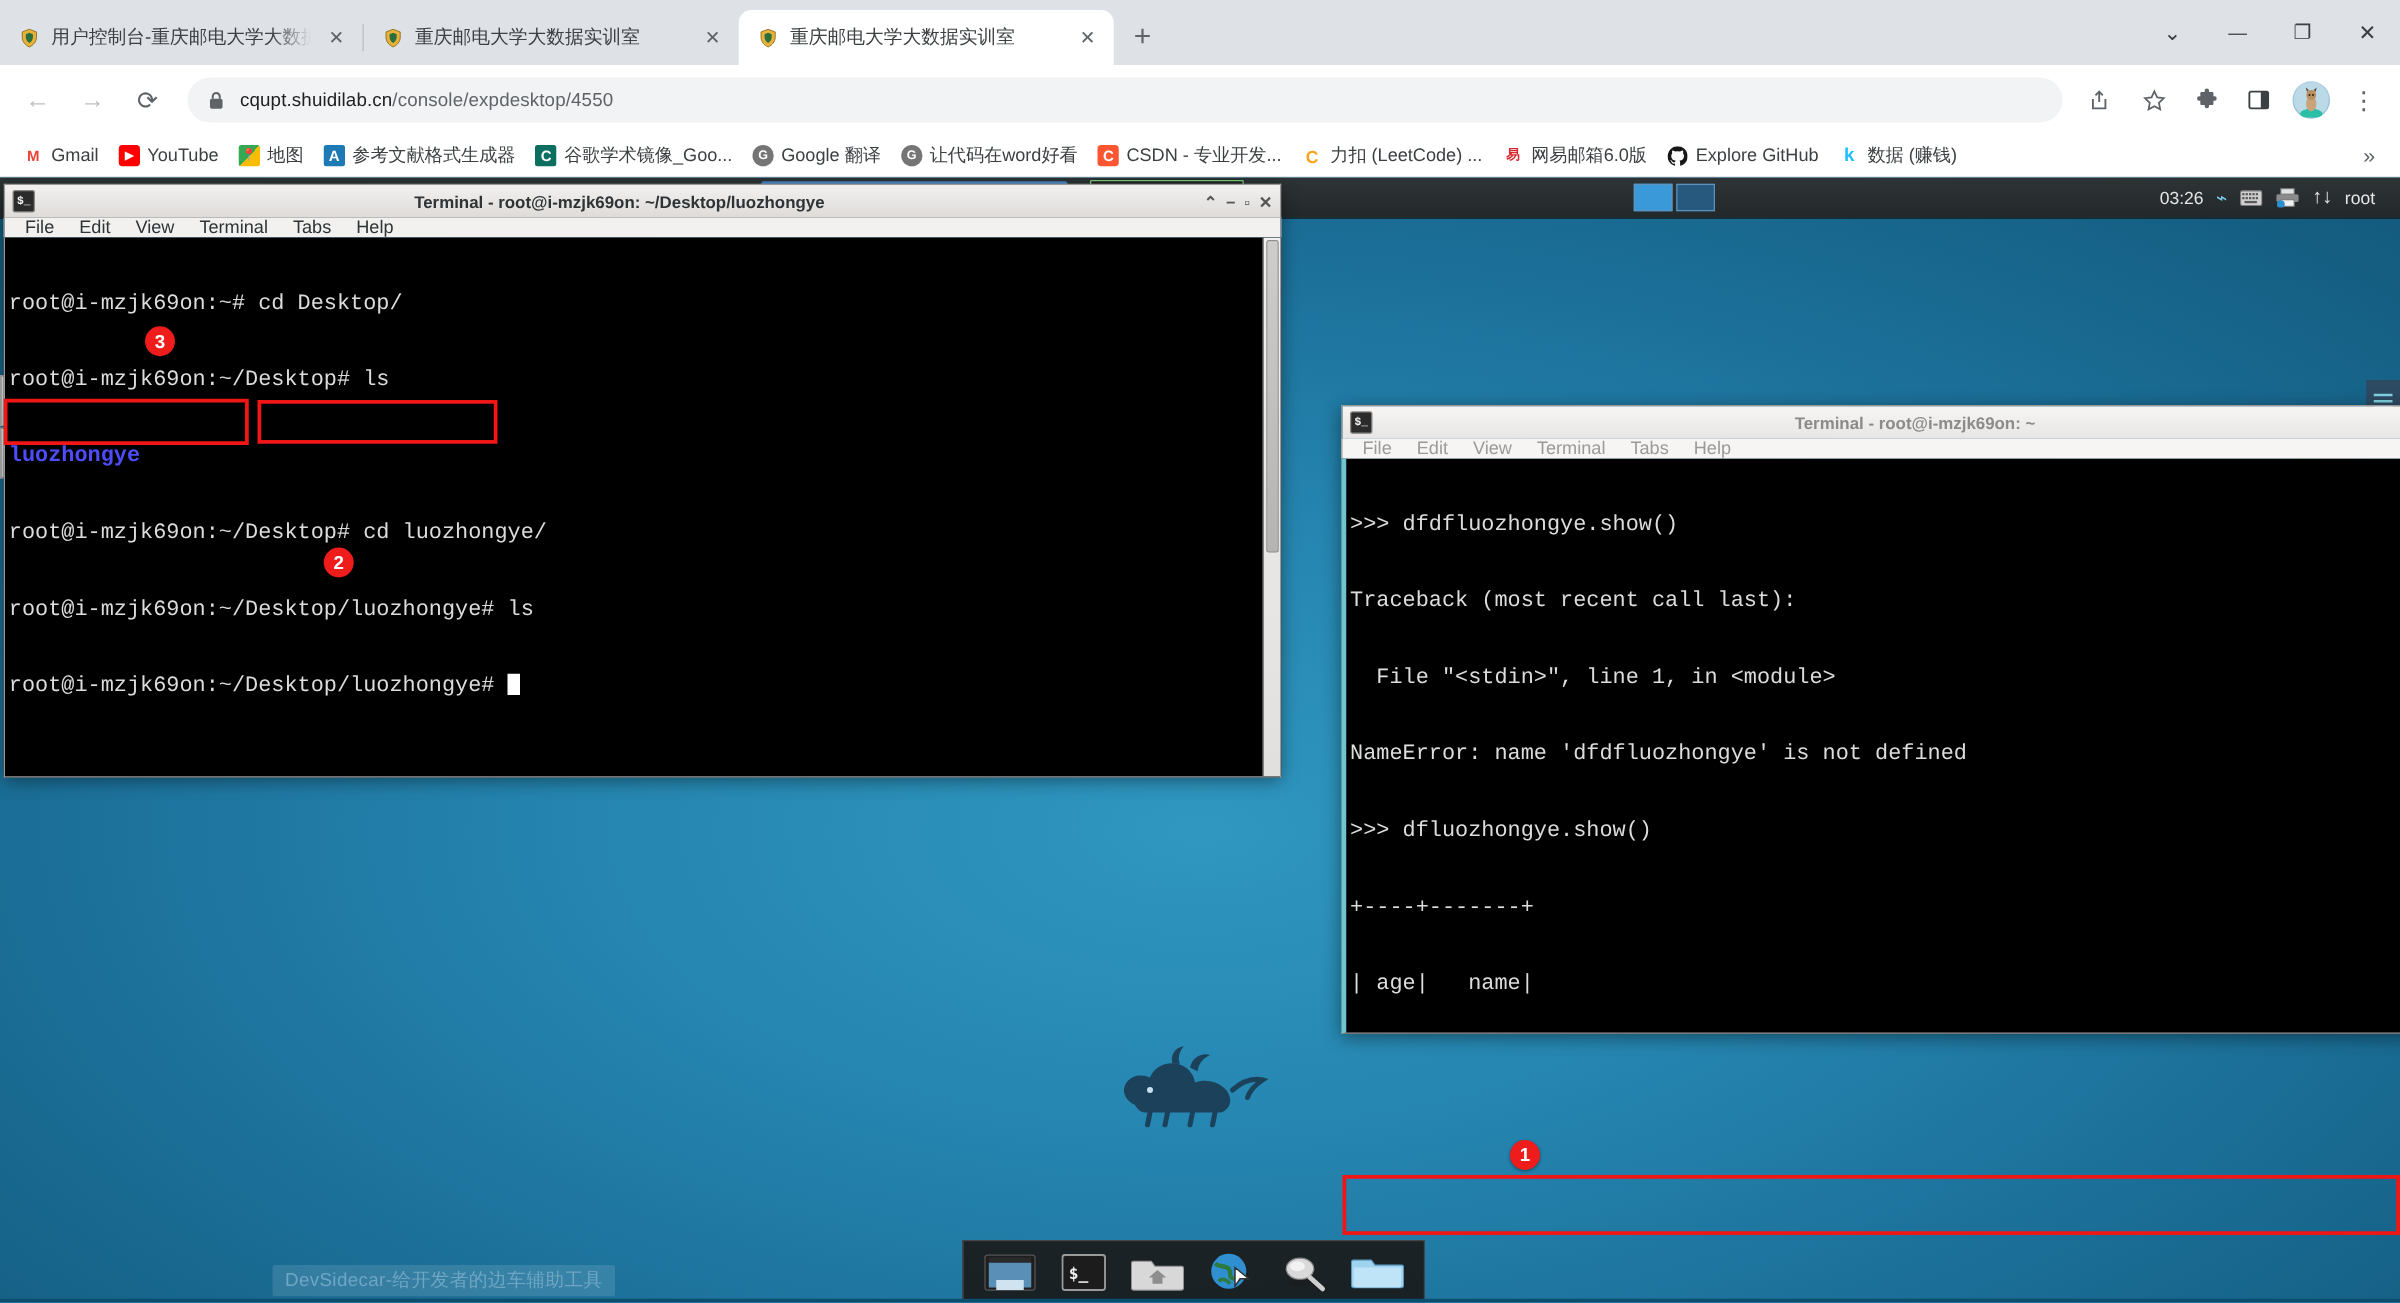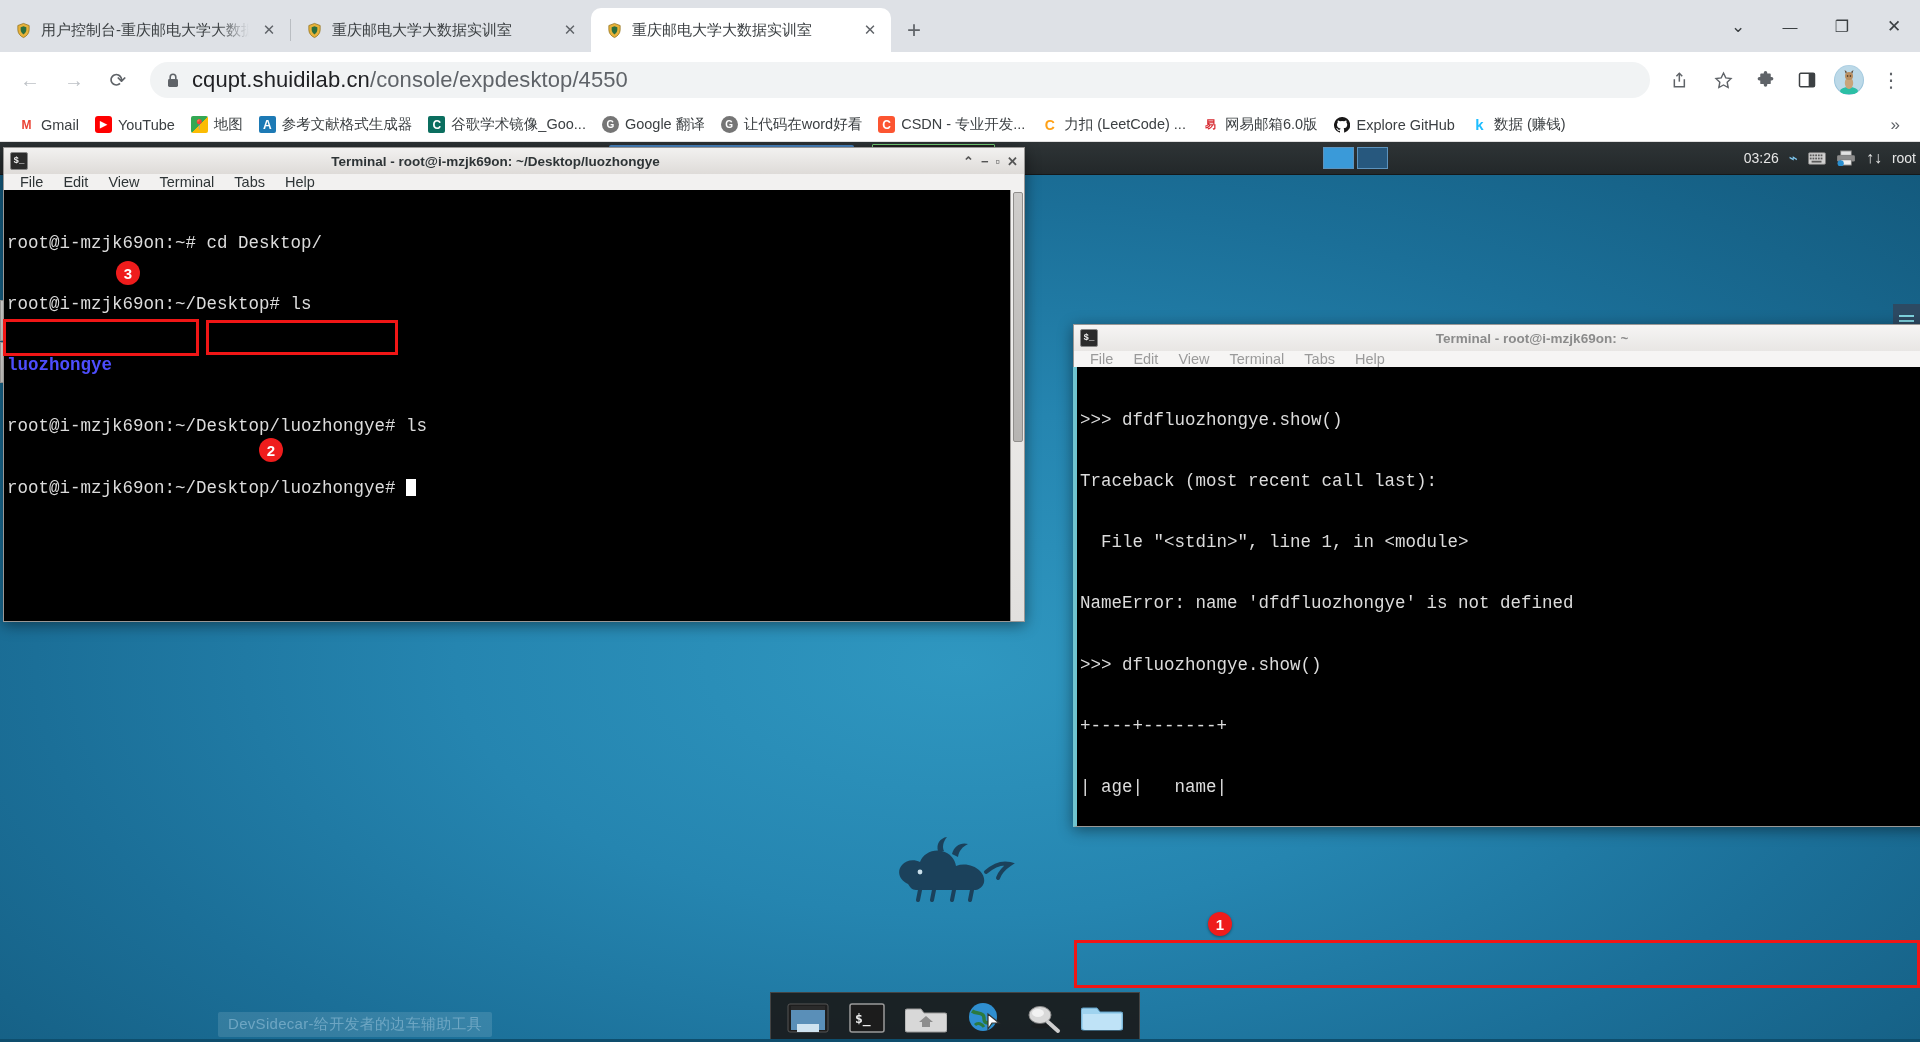--- a/index.html
+++ b/index.html
@@ -62,21 +62,21 @@
     width:40px; height:40px; border-radius:50%;
     display:flex; align-items:center; justify-content:center;
     color:#5f6368; font-size:20px;
   }
   .nav-btn.disabled { color:#bdc1c6; }
   .omnibox {
     flex:1 1 auto; height:36px; background:#f1f3f4; border-radius:18px;
     display:flex; align-items:center; padding:0 16px; gap:12px;
     margin:0 8px; max-width:1580px;
   }
-  .omni-url { font-size:22px; color:#202124; letter-spacing:0.1px; }
+  .omni-url { font-size:15px; color:#202124; letter-spacing:0.1px; }
   .omni-url .dim { color:#5f6368; }
   .tb-icon {
     width:38px; height:38px; display:flex; align-items:center;
     justify-content:center; color:#5f6368;
   }
   .avatar-chip {
     width:30px; height:30px; border-radius:50%;
     background: radial-gradient(circle at 50% 35%, #cfe3ef 0%, #9fc7dd 60%, #7fb3cf 100%);
     display:flex; align-items:center; justify-content:center;
     font-size:16px; overflow:hidden;
@@ -128,21 +128,21 @@
     margin-left:18px; border:1px solid #78d27a; padding:2px 9px;
     font-size:19px; font-weight:bold; color:#ffffff; letter-spacing:0.5px;
     background:#222; border-radius:1px;
   }
   .panel-spacer { flex:1 1 auto; }
   .workspace-switcher { display:flex; gap:3px; align-items:center; }
   .ws {
     width:31px; height:22px; background:#27587e; border:1px solid #5d93bd;
   }
   .ws.active { background:#3a9ad9; }
-  .tray { display:flex; align-items:center; gap:10px; padding-right:4px; font-size:14px;margin-left:26px;}
+  .tray { display:flex; align-items:center; gap:10px; padding-right:20px; font-size:14px;margin-left:26px;}
 
   
   .term-win { position:absolute; box-shadow: 0 3px 14px rgba(0,0,0,.45); }
   .term-tb {
     height:27px; display:flex; align-items:center; padding:0 6px;
     background: linear-gradient(#f2f1f0 0%, #dedbd8 100%);
     border:1px solid #9a9896; border-bottom:none;
     font-size:13.5px; color:#2e3436; font-weight:bold;
   }
   .term-tb.inactive {
@@ -535,20 +535,21 @@
         <span class="term-menu-item">Edit</span>
         <span class="term-menu-item">View</span>
         <span class="term-menu-item">Terminal</span>
         <span class="term-menu-item">Tabs</span>
         <span class="term-menu-item">Help</span>
       </div>
       <div class="term-body" style="height:432px;">
         <div><span>root@i-mzjk69on:~# cd Desktop/</span></div>
         <div><span>root@i-mzjk69on:~/Desktop# ls</span></div>
         <div><span class="blue">luozhongye</span></div>
+        <div><span>root@i-mzjk69on:~/Desktop# cd luozhongye/</span></div>
         <div><span>root@i-mzjk69on:~/Desktop/luozhongye# ls</span></div>
         <div><span>root@i-mzjk69on:~/Desktop/luozhongye# </span><span class="cursor-blk"></span></div>
 
         <div class="scrollbar-v">
           <div class="scroll-thumb"></div>
         </div>
       </div>
     </div>
 
     <div class="annot-box" style="left:3px; top:177px; width:196px; height:37px;"></div>

